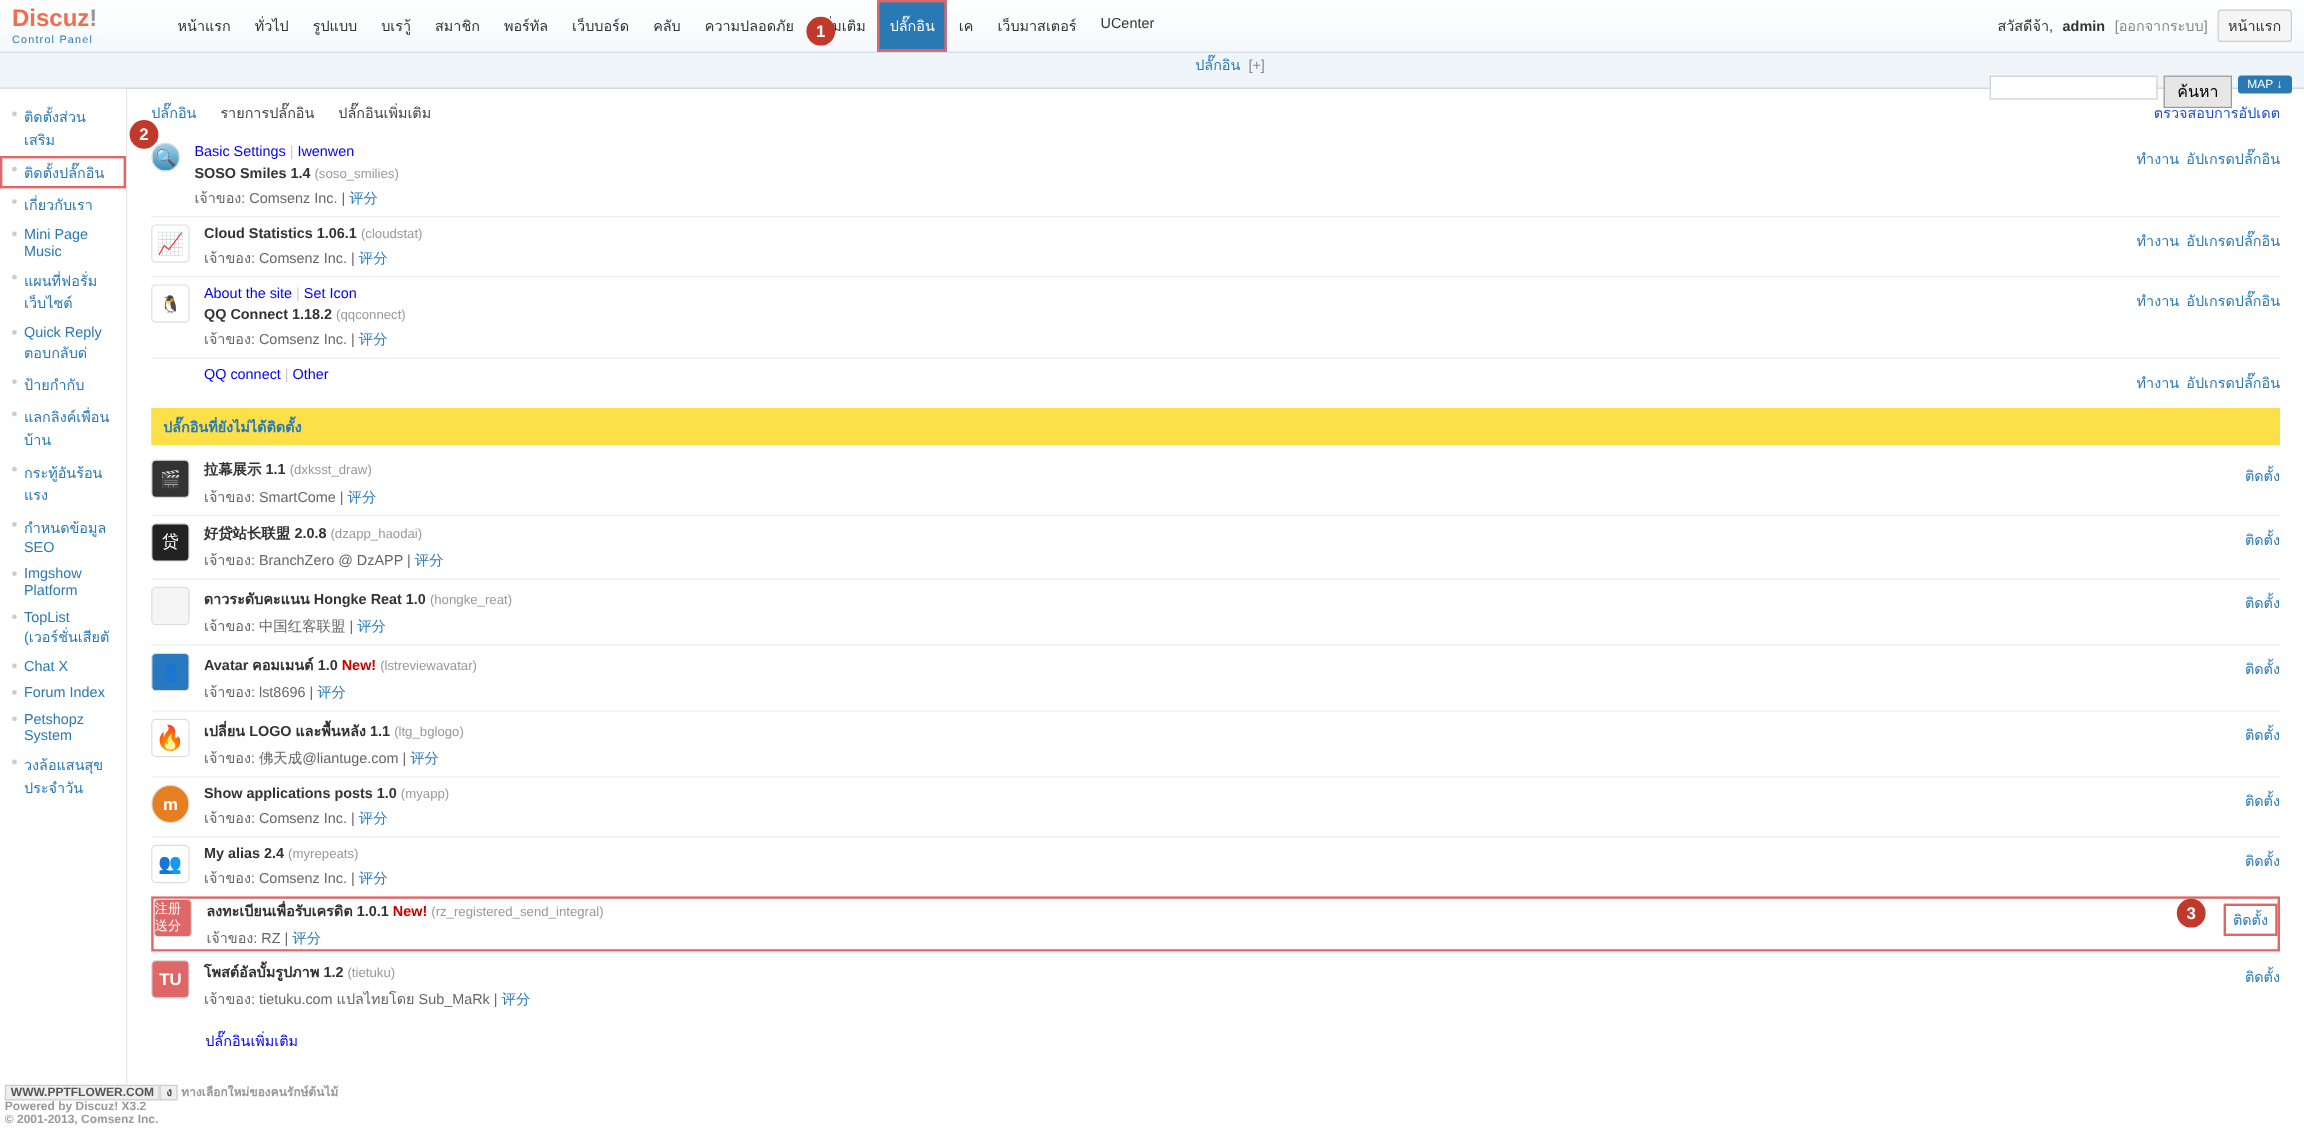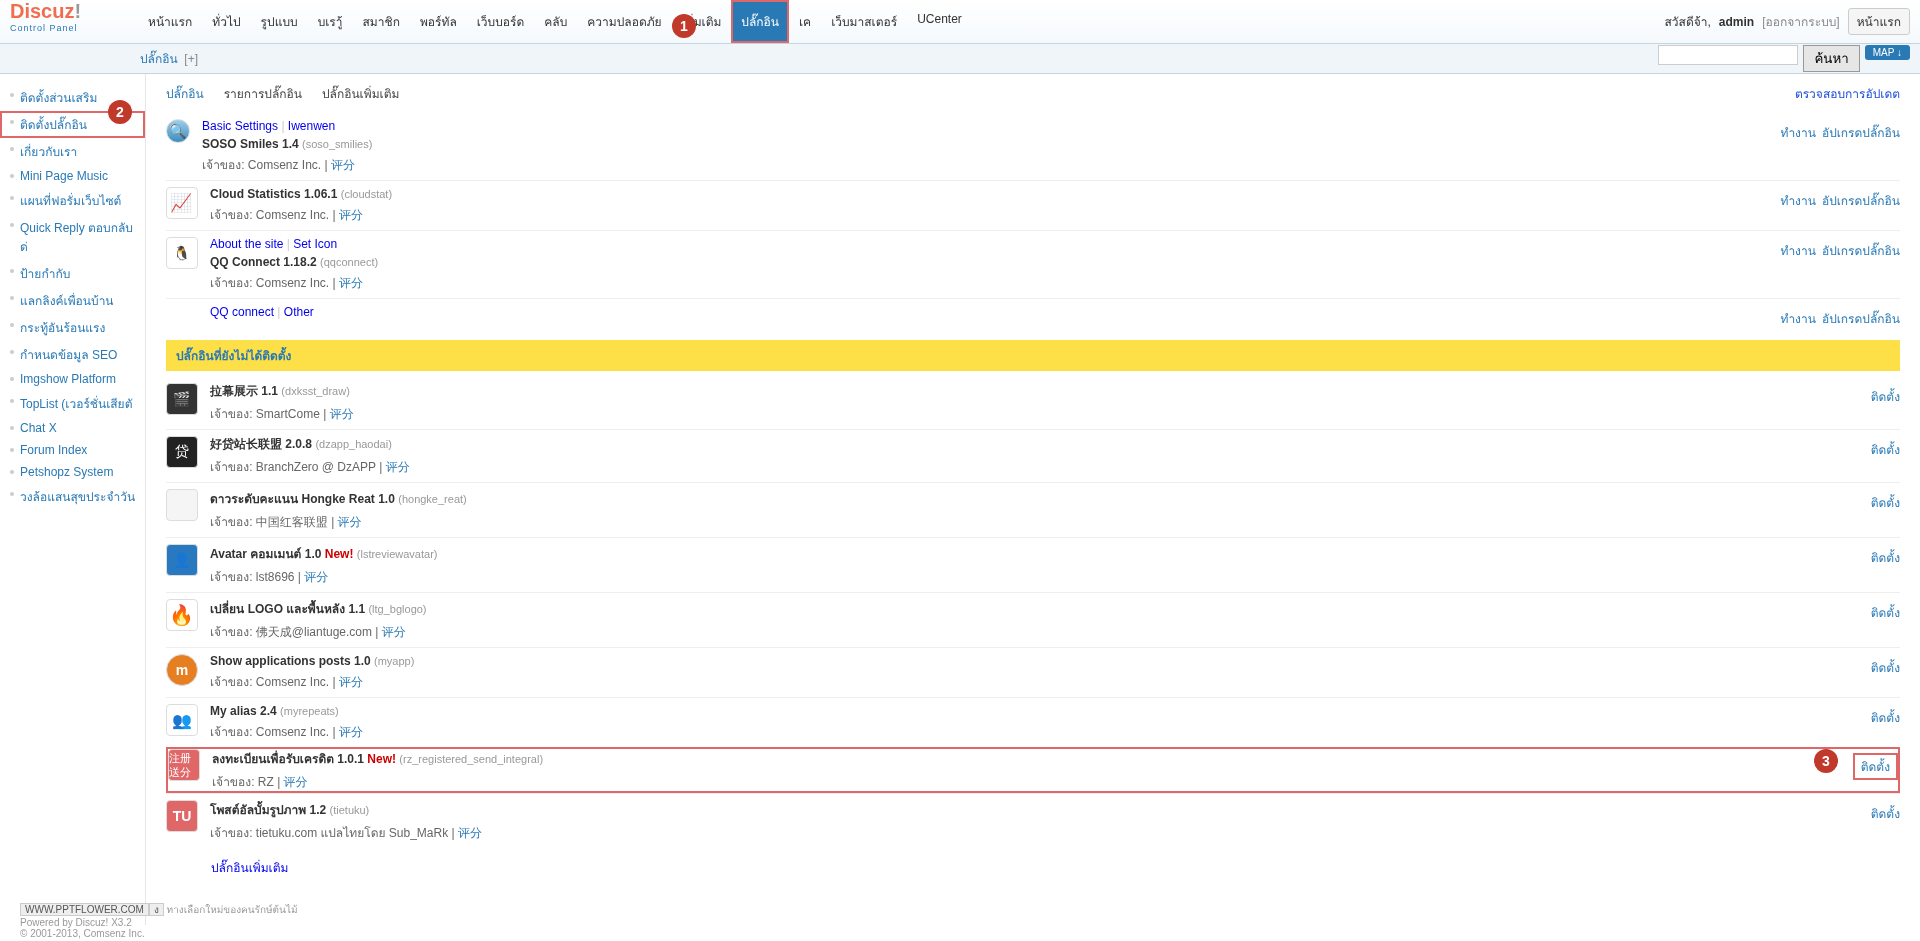--- a/index.html
+++ b/index.html
@@ -1,38 +1,38 @@
 <!DOCTYPE html>
 <html><head>
 <meta charset="utf-8">
 <style>
 * { margin: 0; padding: 0; box-sizing: border-box; }
 body { font-family: Tahoma, Arial, sans-serif; font-size: 12px; color: #333; background: #fff; }
-.header { height: 44px; background: linear-gradient(#fff, #f5f9fc); border-bottom: 1px solid #c2d5e3; display: flex; padding: 0 10px; }
+.header { height: 44px; background: linear-gradient(#fff, #f5f9fc); border-bottom: 1px solid #c2d5e3; display: flex; align-items: center; padding: 0 10px; }
 .logo { width: 118px; }
 .logo .name { font-size: 20px; font-weight: bold; color: #f26c4f; }
 .logo .name .excl { color: #999; }
 .logo .sub { font-size: 9px; color: #2979b5; letter-spacing: 1px; }
 .top-nav { display: flex; flex: 1; margin-left: 10px; }
 .top-nav .item { padding: 12px 10px; color: #333; cursor: pointer; text-decoration: none; }
 .top-nav .item.active { background: #2979b5; color: #fff; border: 2px solid #e06767; padding: 10px 8px; position: relative; }
 .badge-1 { position: absolute; left: 672px; top: 14px; width: 24px; height: 24px; background: #c0392b; border-radius: 50%; color: #fff; font-size: 14px; font-weight: bold; display: flex; align-items: center; justify-content: center; }
 .user-area { display: flex; align-items: center; gap: 8px; font-size: 12px; }
 .user-area a { color: #2979b5; text-decoration: none; }
 .user-area .logout { color: #888; }
 .user-area .homebtn { background: #f5f5f5; border: 1px solid #ccc; padding: 3px 8px; border-radius: 3px; }
-.subbar { height: 30px; background: #f0f5f9; border-bottom: 1px solid #c2d5e3; display: flex; align-items: center; padding: 0 10px 0 140px; }
+.subbar { height: 30px; background: #f0f5f9; border-bottom: 1px solid #c2d5e3; display: flex; align-items: center; padding: 0 10px 0 140px; flex-direction: column; }
 .subbar .crumb { color: #2979b5; }
 .subbar .crumb span { color: #888; }
 .subbar .right { margin-left: auto; display: flex; align-items: flex-start; gap: 5px; }
 .subbar input { width: 140px; height: 20px; border: 1px solid #ccc; padding: 0 4px; }
 .subbar .btn-search { background: #e6e6e6; border: 1px solid #999; padding: 2px 10px; }
 .subbar .btn-map { background: #2979b5; color: #fff; padding: 2px 8px; border-radius: 3px; font-size: 10px; }
 .main { display: flex; height: calc(100vh - 90px); }
-.sidebar { width: 146px; background: #fff; border-right: 1px solid #e6e6e6; padding: 10px 0; overflow-y: auto; }
+.sidebar { width: 106px; background: #fff; border-right: 1px solid #e6e6e6; padding: 10px 0; overflow-y: auto; }
 .sidebar .sitem { padding: 4px 8px 4px 20px; color: #2979b5; cursor: pointer; position: relative; font-size: 12px; }
 .sidebar .sitem::before { content: ""; position: absolute; left: 10px; top: 9px; width: 4px; height: 4px; background: #ccc; border-radius: 50%; }
 .sidebar .sitem.sel { border: 2px solid #e06767; padding: 2px 6px 2px 18px; }
 .sidebar .sitem.sel::before { left: 8px; top: 7px; }
 .badge-2 { position: absolute; left: 108px; top: 100px; width: 24px; height: 24px; background: #c0392b; border-radius: 50%; color: #fff; font-size: 14px; font-weight: bold; display: flex; align-items: center; justify-content: center; }
 .content { flex: 1; overflow-y: auto; padding: 10px 20px; position: relative; }
 .tabs { display: flex; gap: 20px; padding-bottom: 10px; }
 .tabs .tab { color: #444; cursor: pointer; }
 .tabs .tab.active { color: #2979b5; }
 .tabs .update-link { margin-left: auto; color: #1d4ed8; }
@@ -49,21 +49,21 @@
 .pinfo .owner { color: #666; }
 .pinfo .owner a { color: #2979b5; }
 .pactions { width: 150px; text-align: right; padding-top: 4px; }
 .pactions a { color: #2979b5; margin-left: 6px; }
 .pactions a.act { color: #2979b5; }
 .section-hdr { background: #fde047; color: #2979b5; font-weight: bold; padding: 6px 10px; margin: 6px 0; }
 .row-hl { border: 2px solid #e06767; padding: 0; }
 .action-hl { border: 2px solid #e06767; padding: 2px 6px; display: inline-block; }
 .badge-3 { position: absolute; width: 24px; height: 24px; background: #c0392b; border-radius: 50%; color: #fff; font-size: 14px; font-weight: bold; display: flex; align-items: center; justify-content: center; }
 .more-link { color: #2979b5; padding: 10px 45px; }
-.footer { position: fixed; bottom: 0; left: 0; font-size: 10px; color: #999; padding: 2px 20px; }
+.footer { position: fixed; bottom: 0; left: 0; font-size: 10px; color: #999; padding: 2px 4px; font-weight: bold; }
 .footer .wm { color: #555; background: #eee; padding: 0 4px; border: 1px solid #ccc; }
 .icon-soso { background: linear-gradient(#9ecfec, #3b8dc0); color: #fff; border-radius: 50%; width: 24px; height: 24px; }
 .icon-cloud { font-size: 18px; color: #999; }
 .icon-qq { background: #fff; }
 .icon-film { background: #333; color: #fff; }
 .icon-house { background: #222; color: #fff; }
 .icon-blank { background: #f5f5f5; }
 .icon-avatar { background: #2879c0; color: #fff; }
 .icon-fire { color: #e67e22; font-size: 20px; }
 .icon-m { background: #e67e22; color: #fff; border-radius: 50%; font-weight: bold; }

